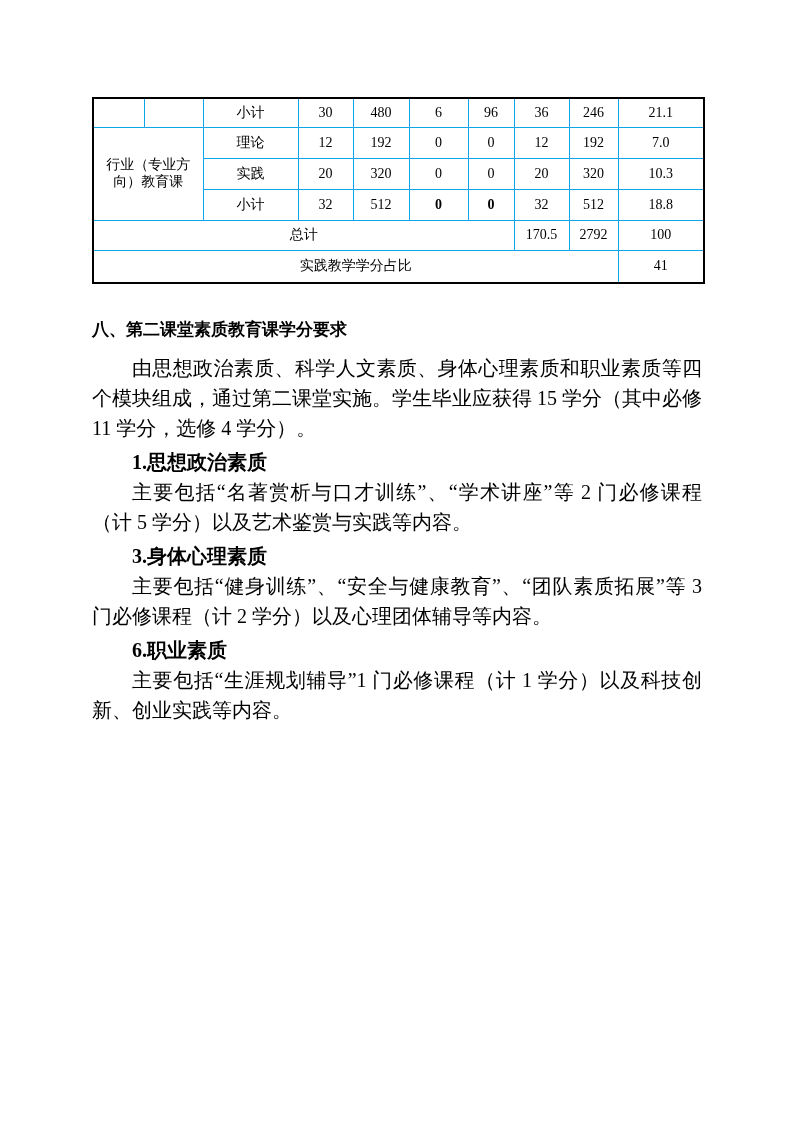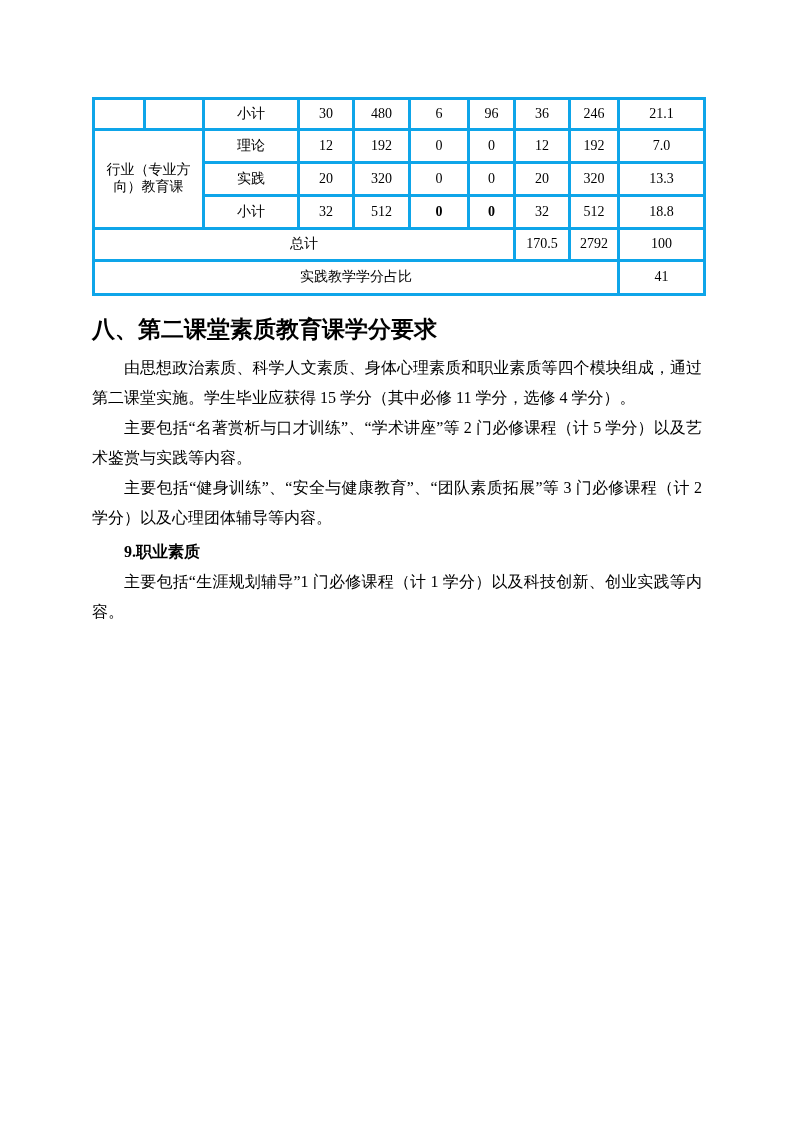--- a/index.html
+++ b/index.html
@@ -19,21 +19,21 @@
     position: absolute;
     left: 92px;
     top: 97px;
     width: 611px;
     border-collapse: collapse;
     table-layout: fixed;
     border: 2px solid #000;
     font-size: 14px;
   }
   table.credit-table td {
-    border: 3px solid #0ea5e9;
+    border: 1px solid #0ea5e9;
     text-align: center;
     vertical-align: middle;
     padding: 0;
     overflow: hidden;
     line-height: 1.2;
   }
   tr.r-top      td { height: 28px; }
   tr.r-mid      td { height: 30px; }
   tr.r-total    td { height: 29px; }
   tr.r-practice td { height: 31px; }
@@ -49,27 +49,27 @@
   td.bold-cell { font-weight: bold; }
 
   
   .content {
     position: absolute;
     left: 92px;
     top: 313px;
     width: 610px;
   }
   .content h2 {
-    font-size: 23px;
+    font-size: 17px;
     font-weight: bold;
     line-height: 34px;
     margin: 0 0 6px 0;
   }
   .content p {
-    font-size: 16px;
+    font-size: 20px;
     line-height: 30px;
     margin: 0;
     text-align: justify;
     text-indent: 2em;
   }
   .content p.sec-title {
     font-weight: bold;
     margin-top: 4px;
   }
 </style>
@@ -116,21 +116,21 @@
       <td>7.0</td>
     </tr>
     <tr class="r-mid">
       <td>实践</td>
       <td>20</td>
       <td>320</td>
       <td>0</td>
       <td>0</td>
       <td>20</td>
       <td>320</td>
-      <td>13.3</td>
+      <td>10.3</td>
     </tr>
     <tr class="r-mid">
       <td>小计</td>
       <td>32</td>
       <td>512</td>
       <td class="bold-cell">0</td>
       <td class="bold-cell">0</td>
       <td>32</td>
       <td>512</td>
       <td>18.8</td>
@@ -145,22 +145,24 @@
       <td class="right-merge" colspan="9">实践教学学分占比</td>
       <td>41</td>
     </tr>
   </tbody>
     </table>
 
   <div class="content">
     <h2>八、第二课堂素质教育课学分要求</h2>
     <p>由思想政治素质、科学人文素质、身体心理素质和职业素质等四个模块组成，通过第二课堂实施。学生毕业应获得 15 学分（其中必修 11 学分，选修 4 学分）。</p>
 
+    <p class="sec-title">1.思想政治素质</p>
 
     <p>主要包括“名著赏析与口才训练”、“学术讲座”等 2 门必修课程（计 5 学分）以及艺术鉴赏与实践等内容。</p>
 
+    <p class="sec-title">3.身体心理素质</p>
     <p>主要包括“健身训练”、“安全与健康教育”、“团队素质拓展”等 3 门必修课程（计 2 学分）以及心理团体辅导等内容。</p>
 
-    <p class="sec-title">9.职业素质</p>
+    <p class="sec-title">6.职业素质</p>
     <p>主要包括“生涯规划辅导”1 门必修课程（计 1 学分）以及科技创新、创业实践等内容。</p>
   </div>
 
 </div>
 
 </body></html>

